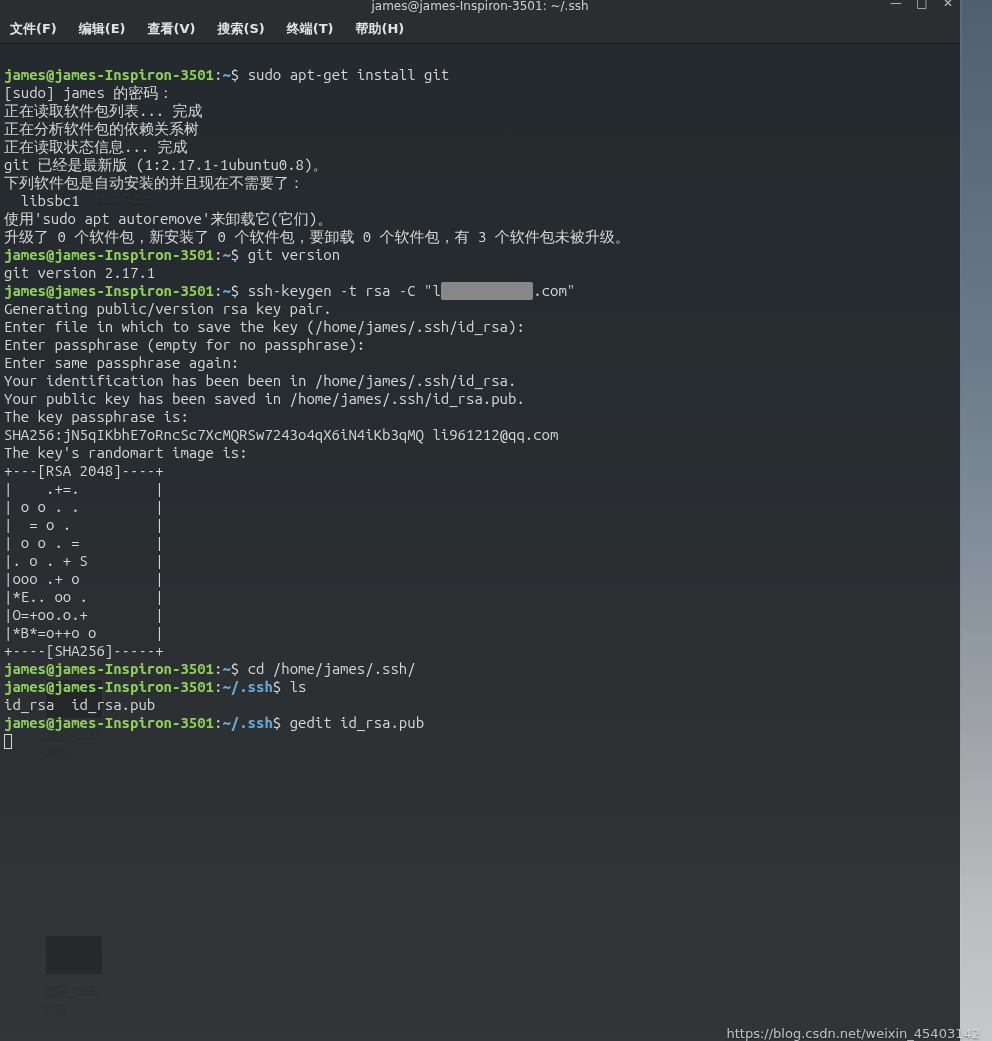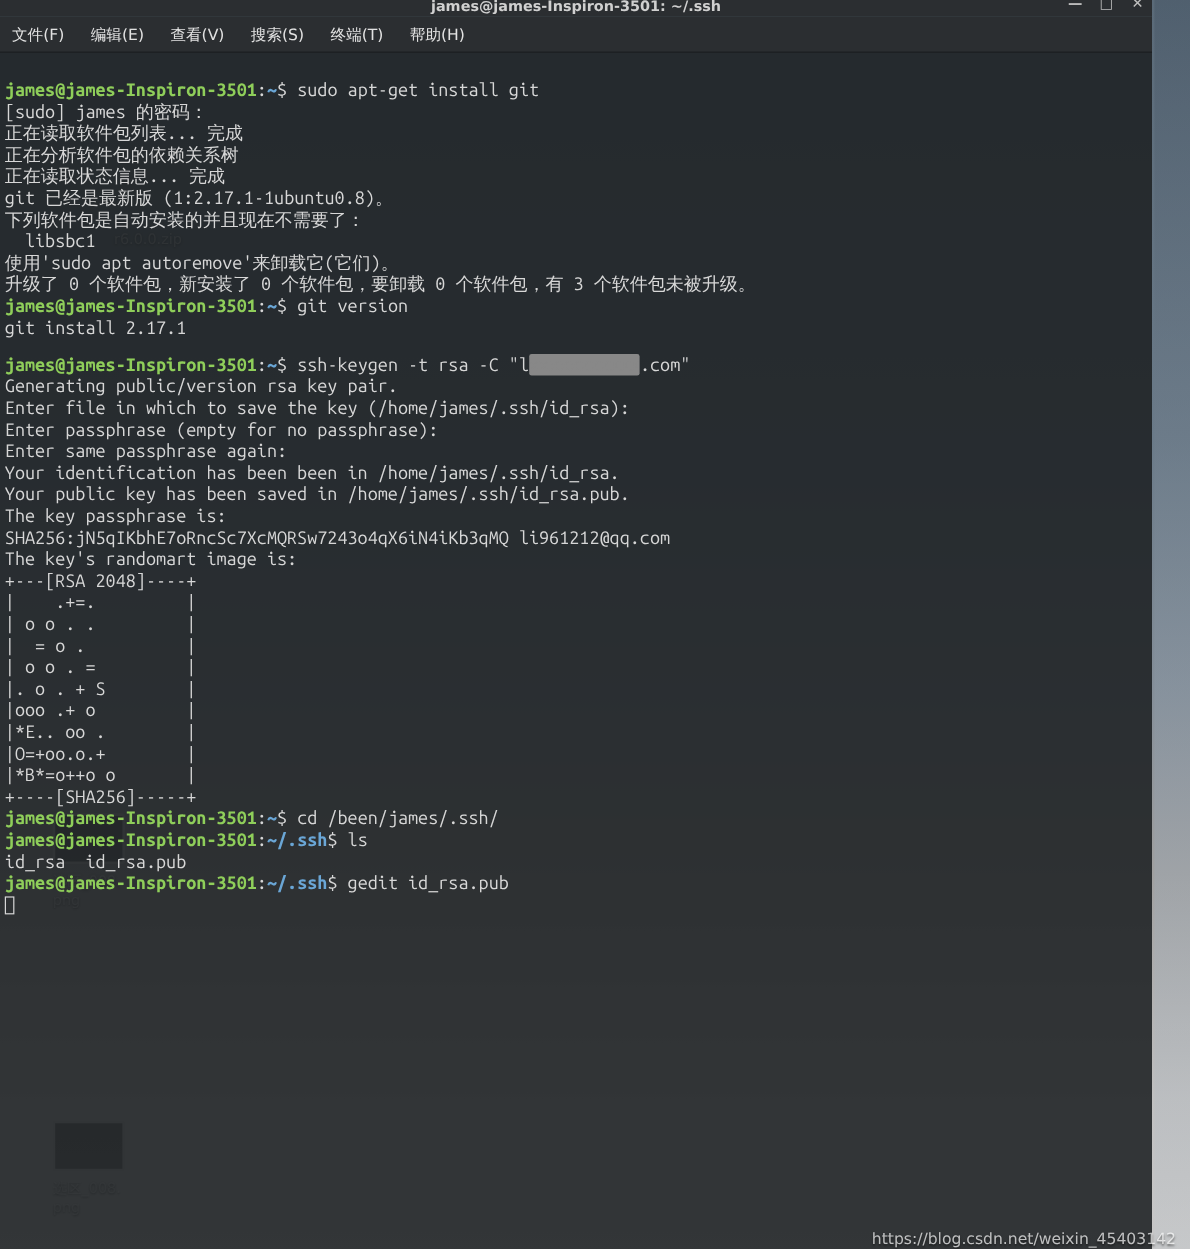--- a/index.html
+++ b/index.html
@@ -9,33 +9,33 @@
   
   .deskicon { position: absolute; text-align: left; color: rgba(240,240,240,0.55); font-size: 12px; text-shadow: 0 1px 2px rgba(0,0,0,0.6); pointer-events: none; }
   .deskicon .thumb { width: 60px; height: 42px; border: 2px solid rgba(220,220,220,0.7); background: rgba(30,30,30,0.55); border-radius: 2px; margin: 0 auto 6px; }
   .deskzip { width: 60px; height: 44px; border: 1px solid rgba(0,0,0,0); }
 
   
   .sidebar-strip { position: absolute; top: 0; right: 0; width: 30px; height: 100%; background: linear-gradient(to bottom, #415060, #8a97a4 55%, #c4c8cc); opacity: 0.4; }
 
   
   .window { position: absolute; left: 0; top: 0; width: 960px; height: 1041px; background: rgba(28,32,34,0.0); display: flex; flex-direction: column; }
-  .titlebar { height: 14px; background: #2b2e31; display: flex; align-items: flex-start; justify-content: center; position: relative; color: #d0d0d0; font-size: 12px; font-weight: 700; }
+  .titlebar { height: 14px; background: #2b2e31; display: flex; align-items: center; justify-content: center; position: relative; color: #d0d0d0; font-size: 12px; font-weight: 400; }
   .titlebar .title { margin-top: -2px; }
   .winbtns { position: absolute; right: 4px; top: -4px; display: flex; gap: 10px; color: #bfbfbf; font-size: 12px; }
   .winbtn { width: 16px; height: 14px; display: flex; align-items: center; justify-content: center; cursor: pointer; }
-  .menubar { height: 30px; background: #2b2e31; display: flex; align-items: center; padding: 0 6px; gap: 14px; color: #e2e2e2; font-size: 13px; border-bottom: 1px solid #1a1c1e; }
+  .menubar { height: 30px; background: #2b2e31; display: flex; align-items: center; padding: 0 6px; gap: 14px; color: #e2e2e2; font-size: 13px; border-bottom: 1px solid #1a1c1e; font-weight: bold; }
   .menuitem { padding: 2px 4px; cursor: pointer; }
 
   .term { flex: 1; position: relative; padding: 4px 4px; font-family: "Ubuntu Mono","DejaVu Sans Mono","Consolas",monospace; font-size: 15px; line-height: 18px; color: #d7d7d7; background: rgba(30,33,35,0.88); overflow: hidden; }
   .term-inner { position: relative; white-space: pre; }
   .g { color: #8fce5a; font-weight: bold; text-align: center; } 
   .b { color: #6aa6d6; font-weight: bold; } 
   .w { color: #d7d7d7; }
-  .redact { display:inline-block; background:#888; color:#888; border-radius:2px;margin-top:13px; }
+  .redact { display:inline-block; background:#888; color:#888; border-radius:2px; }
   .cursor { display:inline-block; width:8px; height:15px; border:1px solid #d7d7d7; vertical-align:middle; margin-top:-2px;}
 
   .watermark { position: absolute; right: 12px; bottom: 0; color: rgba(255,255,255,0.7); font-size: 13px; text-shadow: 0 1px 2px rgba(0,0,0,0.5); z-index: 50;}
   .time-wm { position:absolute; right:28px; bottom:10px; color:rgba(200,200,200,0.3); font-size:16px;}
 </style>
 </head>
 <body>
 
 <div class="sidebar-strip"></div>
 
@@ -79,21 +79,21 @@
 <span class="w">[sudo] james 的密码：</span>
 <span class="w">正在读取软件包列表... 完成</span>
 <span class="w">正在分析软件包的依赖关系树</span>
 <span class="w">正在读取状态信息... 完成</span>
 <span class="w">git 已经是最新版 (1:2.17.1-1ubuntu0.8)。</span>
 <span class="w">下列软件包是自动安装的并且现在不需要了：</span>
 <span class="w">  libsbc1</span>
 <span class="w">使用'sudo apt autoremove'来卸载它(它们)。</span>
 <span class="w">升级了 0 个软件包，新安装了 0 个软件包，要卸载 0 个软件包，有 3 个软件包未被升级。</span>
 <span class="g">james@james-Inspiron-3501</span><span class="w">:</span><span class="b">~</span><span class="w">$</span><span class="w"> git version</span>
-<span class="w">git install 2.17.1</span>
+<span class="w">git version 2.17.1</span>
 <span class="g">james@james-Inspiron-3501</span><span class="w">:</span><span class="b">~</span><span class="w">$</span><span class="w"> ssh-keygen -t rsa -C "l</span><span class="redact">xxxxxxxxxxx</span><span class="w">.com"</span>
 <span class="w">Generating public/version rsa key pair.</span>
 <span class="w">Enter file in which to save the key (/home/james/.ssh/id_rsa):</span>
 <span class="w">Enter passphrase (empty for no passphrase):</span>
 <span class="w">Enter same passphrase again:</span>
 <span class="w">Your identification has been been in /home/james/.ssh/id_rsa.</span>
 <span class="w">Your public key has been saved in /home/james/.ssh/id_rsa.pub.</span>
 <span class="w">The key passphrase is:</span>
 <span class="w">SHA256:jN5qIKbhE7oRncSc7XcMQRSw7243o4qX6iN4iKb3qMQ li961212@qq.com</span>
 <span class="w">The key's randomart image is:</span>
@@ -101,21 +101,21 @@
 <span class="w">|    .+=.         |</span>
 <span class="w">| o o . .         |</span>
 <span class="w">|  = o .          |</span>
 <span class="w">| o o . =         |</span>
 <span class="w">|. o . + S        |</span>
 <span class="w">|ooo .+ o         |</span>
 <span class="w">|*E.. oo .        |</span>
 <span class="w">|O=+oo.o.+        |</span>
 <span class="w">|*B*=o++o o       |</span>
 <span class="w">+----[SHA256]-----+</span>
-<span class="g">james@james-Inspiron-3501</span><span class="w">:</span><span class="b">~</span><span class="w">$</span><span class="w"> cd /been/james/.ssh/</span>
+<span class="g">james@james-Inspiron-3501</span><span class="w">:</span><span class="b">~</span><span class="w">$</span><span class="w"> cd /home/james/.ssh/</span>
 <span class="g">james@james-Inspiron-3501</span><span class="w">:</span><span class="b">~/.ssh</span><span class="w">$</span><span class="w"> ls</span>
 <span class="w">id_rsa  id_rsa.pub</span>
 <span class="g">james@james-Inspiron-3501</span><span class="w">:</span><span class="b">~/.ssh</span><span class="w">$</span><span class="w"> gedit id_rsa.pub</span>
 <span class="cursor"></span>
     </div>
   </div>
 </div>
 
 <div class="watermark">https://blog.csdn.net/weixin_45403142</div>
 

